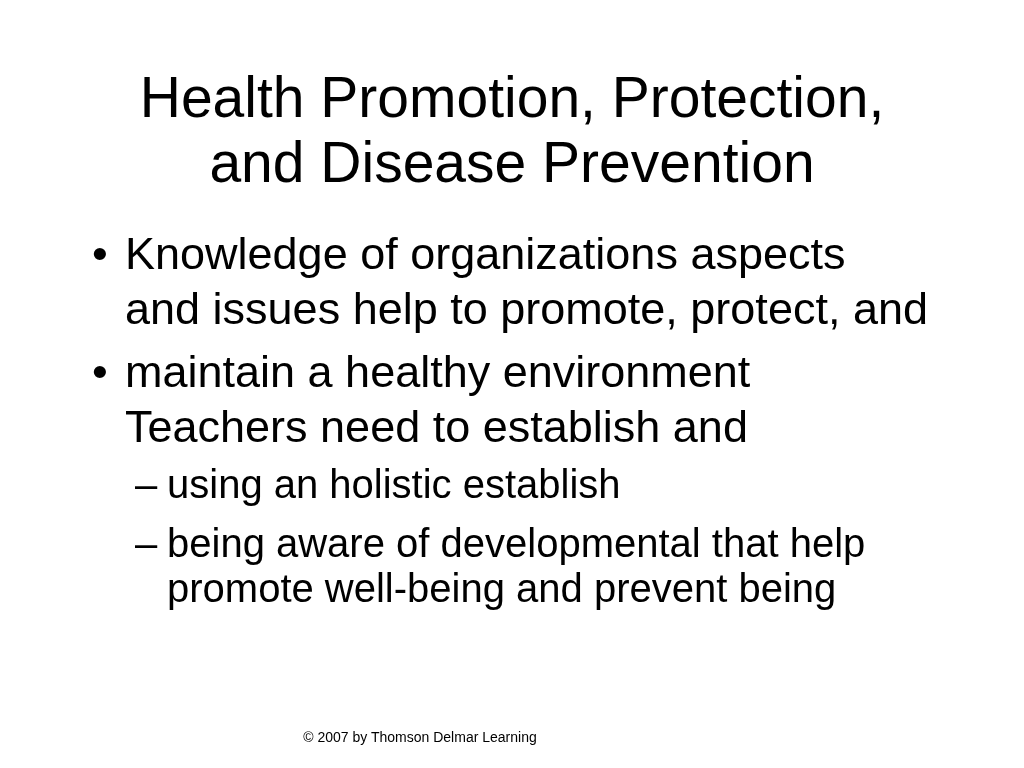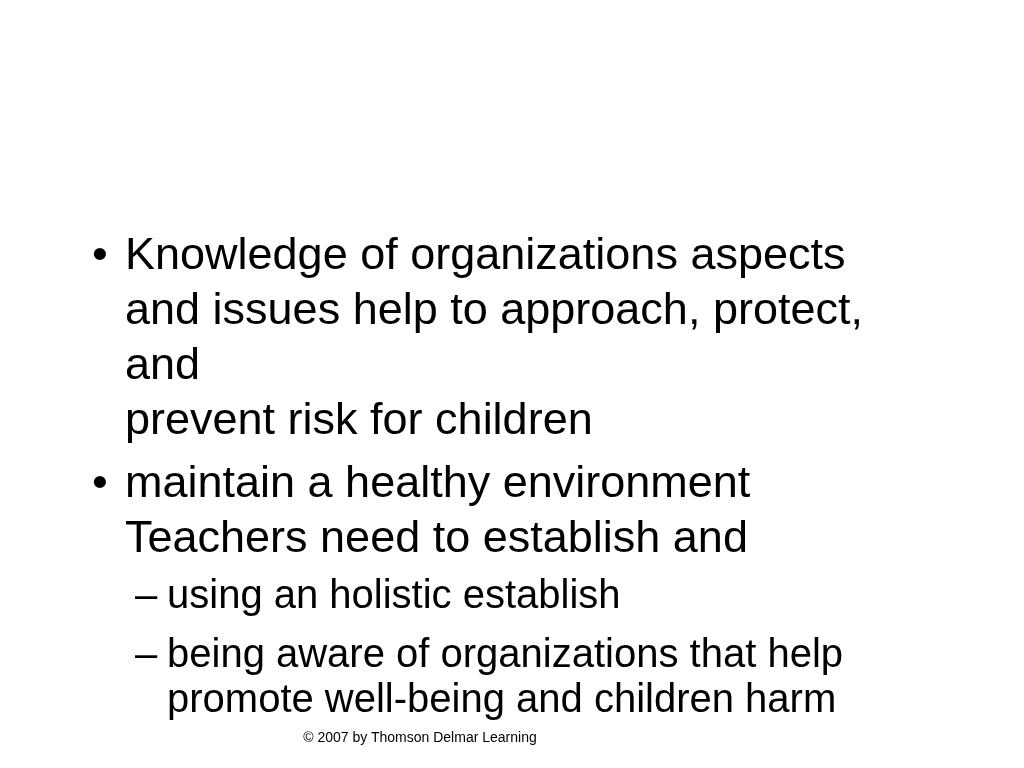--- a/index.html
+++ b/index.html
@@ -64,44 +64,47 @@
     text-align: center;
     font-size: 14px;
     line-height: 16px;
   }
 </style>
 </head>
 <body>
 
 <div class="slide">
 
+  <div class="title">
+    <div>Health Promotion, Protection,</div>
+    <div>and Disease Prevention</div>
+  </div>
 
   <div class="content">
 
     <div class="bullet level1 b1">
       <span class="marker">•</span>
       <div>Knowledge of organizations aspects</div>
-      <div>and issues help to approach, protect, and</div>
-      <div>prevent risk for children</div>
+      <div>and issues help to promote, protect, and</div>
     </div>
 
     <div class="bullet level1 b2">
       <span class="marker">•</span>
       <div>maintain a healthy environment</div>
       <div>Teachers need to establish and</div>
     </div>
 
     <div class="bullet level2 b3">
       <span class="marker">–</span>
       <div>using an holistic establish</div>
     </div>
 
     <div class="bullet level2 b4">
       <span class="marker">–</span>
-      <div>being aware of organizations that help</div>
-      <div>promote well-being and children harm</div>
+      <div>being aware of developmental that help</div>
+      <div>promote well-being and prevent being</div>
     </div>
 
   </div>
 
   <div class="footer">© 2007 by Thomson Delmar Learning</div>
 
 </div>
 
 </body></html>

